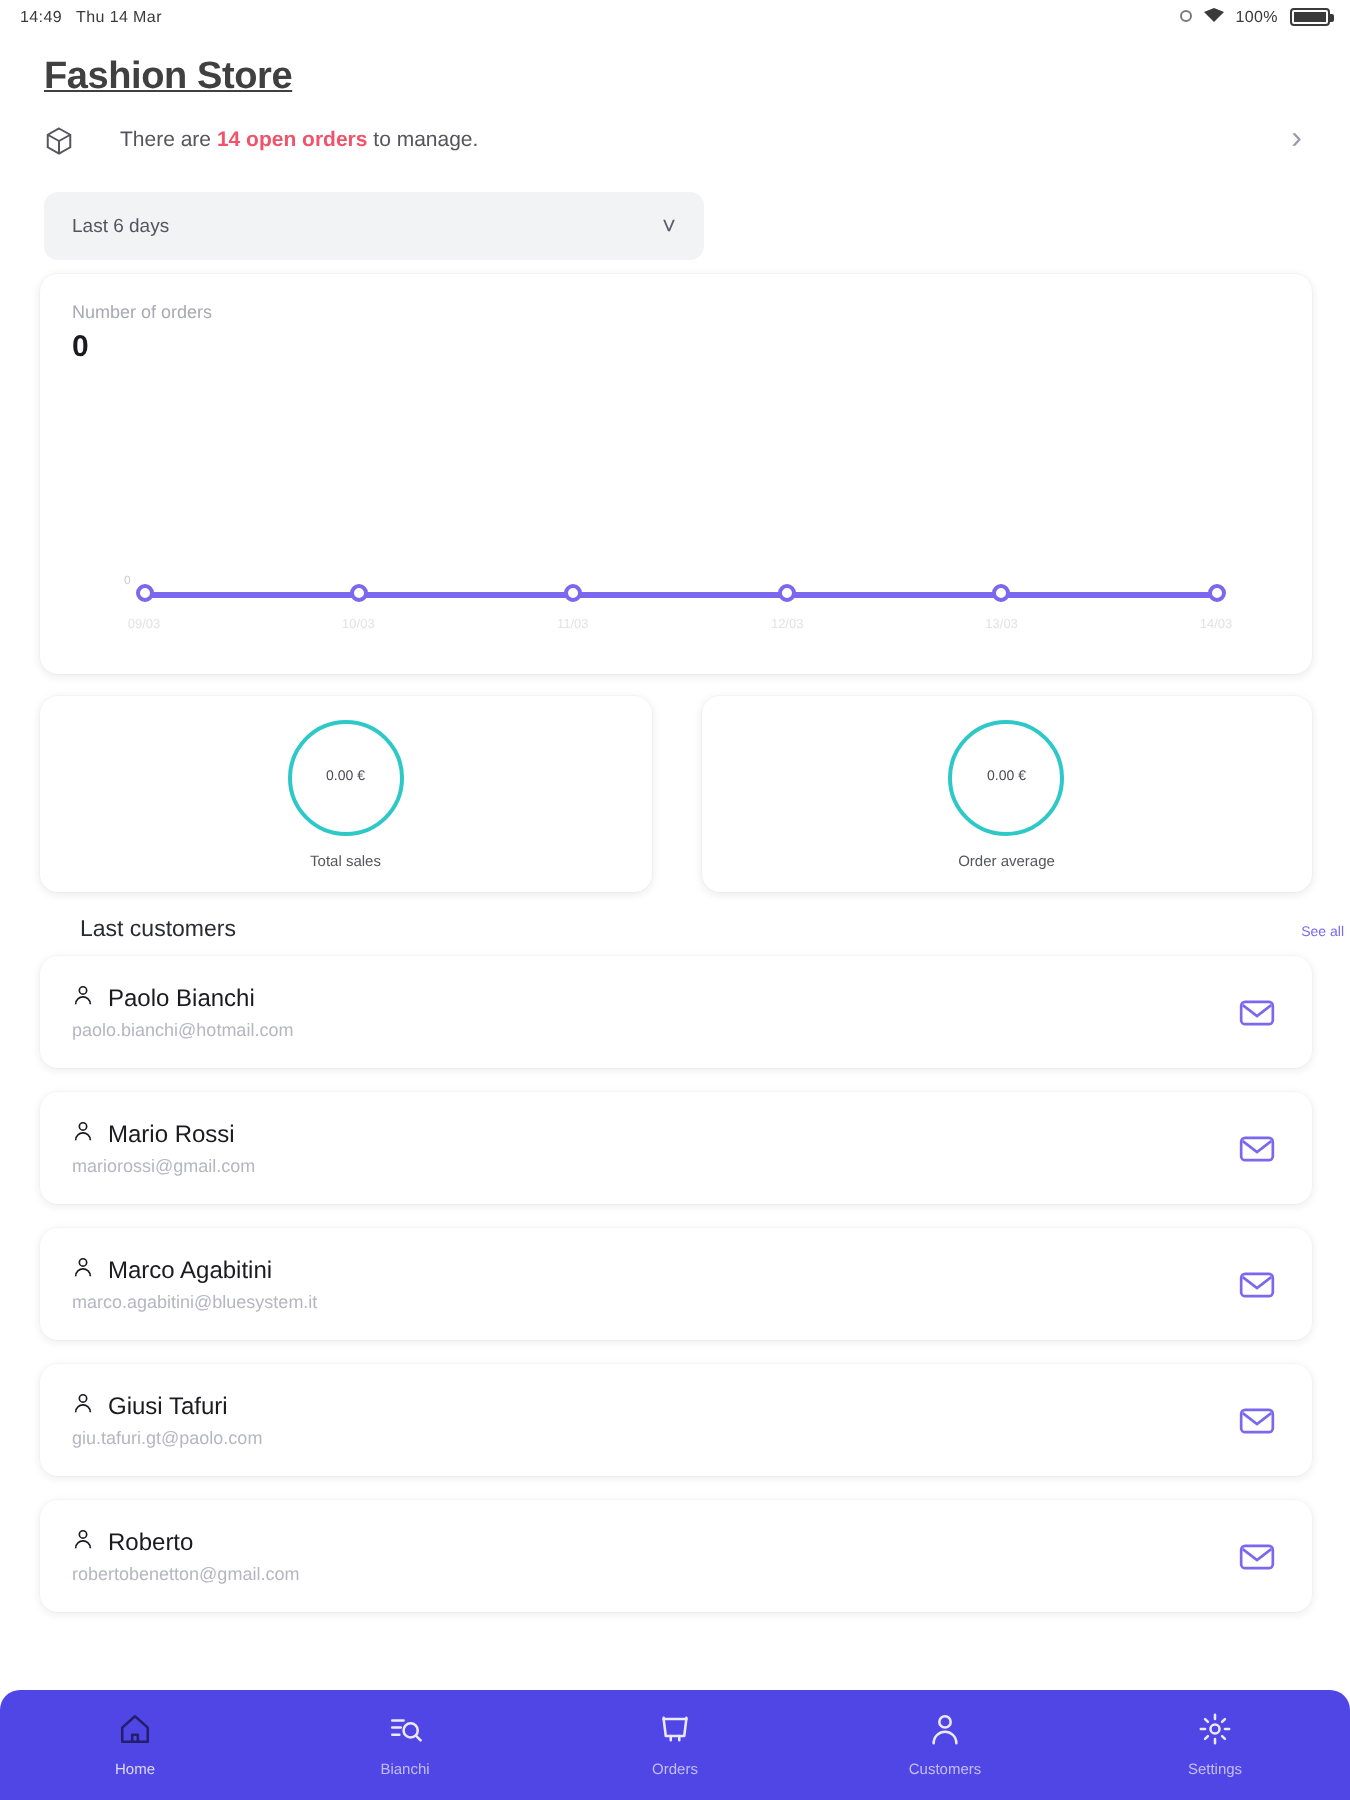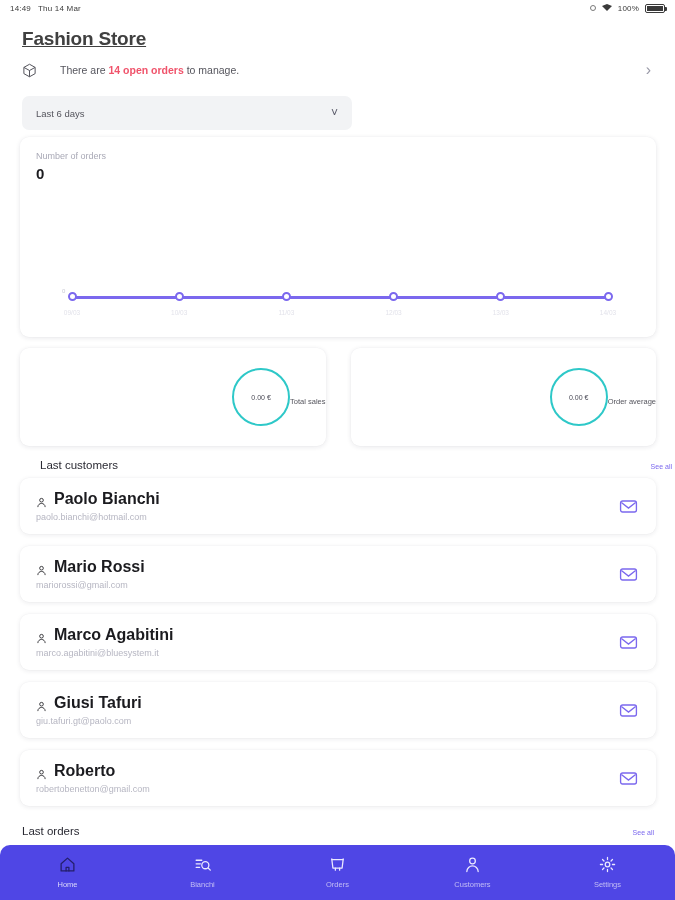--- a/index.html
+++ b/index.html
@@ -74,21 +74,21 @@
   }
   .xlab {
     position:absolute; top:22px; font-size:6.5px; color:#e2e2ea;
     transform:translateX(-50%); white-space:nowrap;
   }
 
   
   .gauge-row { position:absolute; left:20px; top:348px; width:636px; display:flex; gap:25px; }
   .gauge-card {
     width:306px; height:98px; position:relative;
-    display:flex; flex-direction:row; align-items:center; justify-content:flex-end;
+    display:flex; flex-direction:column; align-items:center; justify-content:center;
   }
   .ring {
     width:58px; height:58px; border-radius:50%;
     border:2px solid #2ec8c8; display:flex; align-items:center; justify-content:center;
   }
   .ring span { font-size:7px; color:#4a4a56; }
   .gauge-cap { margin-top:8px; font-size:7.5px; color:#55555d; }
 
   
   .sec-head {
@@ -99,21 +99,21 @@
   .see-all { margin-left:auto; font-size:7px; color:#7b68ee; }
 
   
   .cust-list { position:absolute; left:20px; top:478px; width:636px; }
   .cust-row {
     height:56px; margin-bottom:12px; border-radius:9px; background:#fff;
     box-shadow: 0 1px 5px rgba(30,30,60,.09), 0 0 0 .5px rgba(0,0,0,.02);
     display:flex; align-items:center; padding: 0 18px 0 16px;
   }
   .cust-info { display:flex; flex-direction:column; gap:4px; }
-  .cust-name { display:flex; align-items:flex-end; gap:7px; font-size:16px; font-weight:700; color:#1b1b1f; }
+  .cust-name { display:flex; align-items:flex-start; gap:7px; font-size:12px; font-weight:400; color:#1b1b1f; }
   .cust-mail { font-size:9px; color:#b6b6c2; }
   .mail-btn { margin-left:auto; color:#7b68ee; display:flex; }
 
   .last-orders { position:absolute; left:22px; top:825px; width:632px; display:flex; align-items:baseline; }
 
   
   .tabbar {
     position:absolute; left:0; bottom:0; width:675px; height:55px;
     background:#4f46e5; display:flex; align-items:center;
     border-top-left-radius:10px; border-top-right-radius:10px;
@@ -295,24 +295,20 @@
         </div>
         <span class="mail-btn">
           <svg width="19" height="19" viewBox="0 0 24 24" fill="none" stroke="#7b68ee" stroke-width="1.7">
             <rect x="2" y="5" width="20" height="14" rx="2.5"></rect>
             <path d="M3 7 l9 7 l9 -7"></path>
           </svg>
         </span>
       </div>
     </div>
 
-  <div class="last-orders">
-    <span class="sec-title">Last orders</span>
-    <span class="see-all">See all</span>
-  </div>
 
   <div class="tabbar" id="tabbar">
       <div class="tab active">
         <svg width="17" height="17" viewBox="0 0 24 24" fill="none" stroke-width="1.8" stroke-linecap="round" stroke-linejoin="round">
           <path d="M3 11 L12 3 L21 11 V21 H3 Z"></path>
           <path d="M10 21 v-5 h4 v5"></path>
         </svg>
         <span>Home</span>
       </div>
       <div class="tab">

